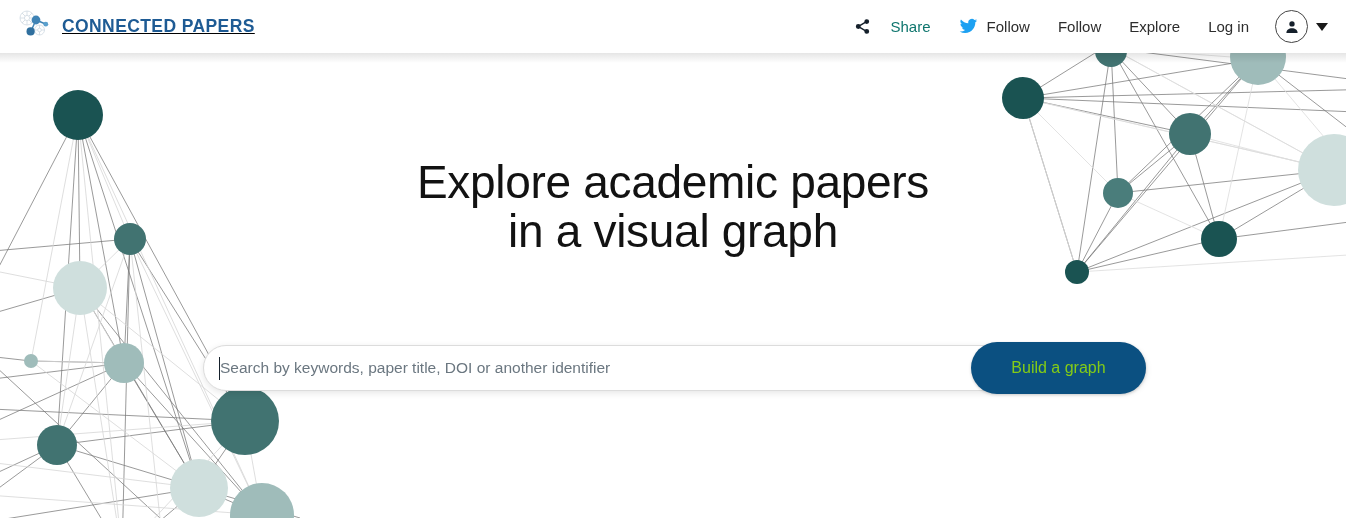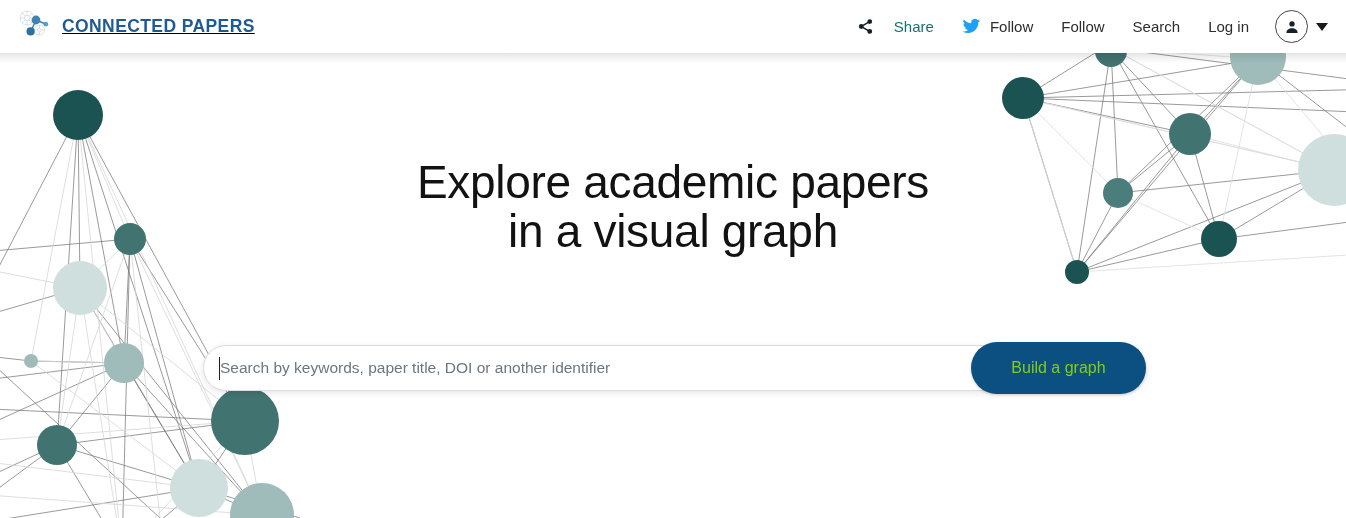--- a/index.html
+++ b/index.html
@@ -194,21 +194,21 @@
           <path fill="#1da1f2" d="M23 2.4a9 9 0 0 1-2.6.73A4.5 4.5 0 0 0 22.4 0.7a9 9 0 0 1-2.86 1.1A4.5 4.5 0 0 0 11.8 5.9a12.8 12.8 0 0 1-9.3-4.7 4.5 4.5 0 0 0 1.4 6 4.4 4.4 0 0 1-2-.57v.06a4.5 4.5 0 0 0 3.6 4.4 4.5 4.5 0 0 1-2 .08 4.5 4.5 0 0 0 4.2 3.12A9 9 0 0 1 0.9 16.2 12.7 12.7 0 0 0 7.8 18.2c8.3 0 12.8-6.9 12.8-12.85v-.6A9.1 9.1 0 0 0 23 2.4z"></path>
         </svg>
         <span>Follow</span>
       </a>
 
       <a class="nav-item">
         <span>Follow</span>
       </a>
 
       <a class="nav-item">
-        <span>Search</span>
+        <span>Explore</span>
       </a>
 
       <a class="nav-item">
         <span>Log in</span>
       </a>
 
       <div class="avatar-btn">
         <span class="avatar-circle">
           <svg width="16" height="16" viewBox="0 0 24 24">
             <circle cx="12" cy="7.4" r="4" fill="#15202b"></circle>

